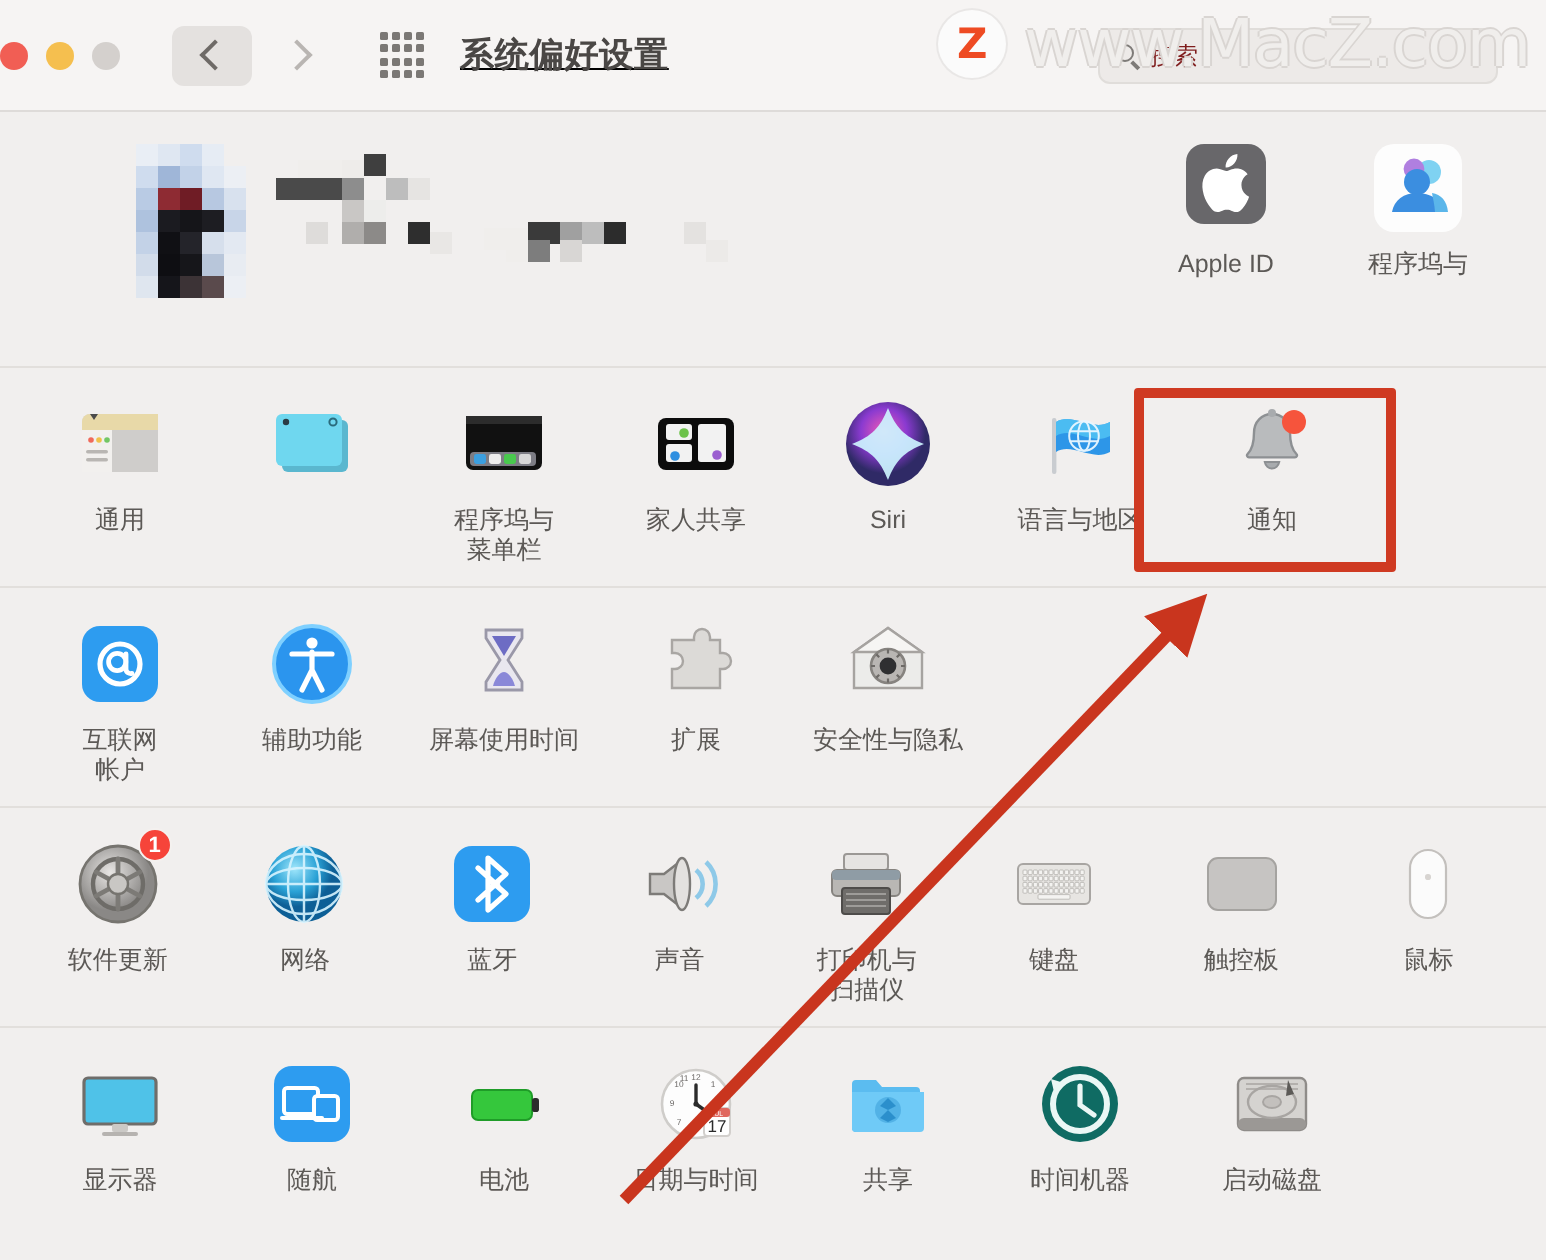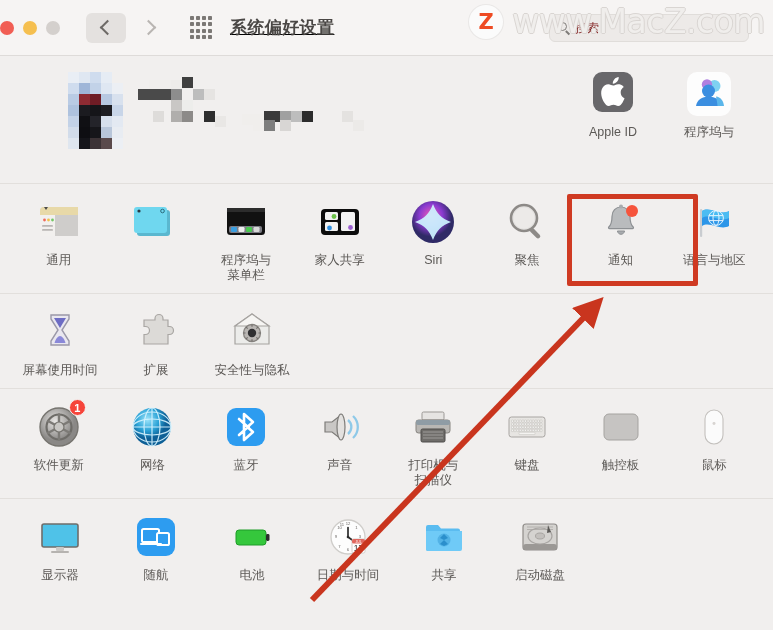--- a/index.html
+++ b/index.html
@@ -412,57 +412,70 @@
                 </defs>
                 <circle cx="26" cy="26" r="21" fill="url(#sg)"></circle>
                 <path d="M26 8 C30 18 34 22 44 26 C34 30 30 34 26 44 C22 34 18 30 8 26 C18 22 22 18 26 8Z" fill="#cdf4ff" opacity="0.92"></path>
               </svg>
             </div>
             <div class="pref-label">Siri</div>
           </div>
           <div class="prefitem">
             <div class="icon-wrap">
               <svg width="52" height="52" viewBox="0 0 52 52" xmlns="http://www.w3.org/2000/svg">
-                <circle cx="23" cy="22" r="13" fill="#e3e1df" stroke="#8d8a87" stroke-width="2.6"></circle>
-                <circle cx="23" cy="22" r="10.5" fill="#eceae8"></circle>
-                <rect x="31" y="31" width="13" height="4.5" rx="2.2" fill="#8d8a87" transform="rotate(45 31 31)"></rect>
-              </svg>
-            </div>
-            <div class="pref-label">聚焦</div>
-          </div>
-          <div class="prefitem">
-            <div class="icon-wrap">
-              <svg width="52" height="52" viewBox="0 0 52 52" xmlns="http://www.w3.org/2000/svg">
-                <path d="M26 11c-5.2 0-9 4-9 9.4 0 6-1.2 8.6-3.2 10.6-.6.6-.2 1.7.7 1.7h23c.9 0 1.3-1.1.7-1.7-2-2-3.2-4.6-3.2-10.6C35 15 31.2 11 26 11z" fill="#b9bbbd" stroke="#8d9093" stroke-width="1.2"></path>
-                <path d="M22.4 35c.4 2 1.9 3.3 3.6 3.3s3.2-1.3 3.6-3.3z" fill="#a8abae" stroke="#8d9093" stroke-width="1"></path>
-                <circle cx="26" cy="10.5" r="2" fill="#a8abae"></circle>
-                <circle cx="37" cy="15" r="6" fill="#f6543c"></circle>
-              </svg>
-            </div>
-            <div class="pref-label">通知</div>
-          </div>
-          <div class="prefitem">
-            <div class="icon-wrap">
-              <svg width="52" height="52" viewBox="0 0 52 52" xmlns="http://www.w3.org/2000/svg">
                 <rect x="12" y="13" width="2.2" height="28" rx="1" fill="#c9ccd0"></rect>
                 <path d="M14 15 C22 10 32 20 41 15 L41 30 C32 35 22 25 14 30 Z" fill="#2d96e8"></path>
                 <path d="M14 15 C22 10 32 20 41 15 L41 22 C32 27 22 17 14 22 Z" fill="#55c8f5" opacity="0.75"></path>
                 <g stroke="#eaf7ff" stroke-width="1" fill="none" opacity="0.95">
                   <circle cx="28" cy="22" r="7.4"></circle>
                   <ellipse cx="28" cy="22" rx="3" ry="7.4"></ellipse>
                   <path d="M20.8 19.6h14.4M20.8 24.6h14.4"></path>
                 </g>
               </svg>
             </div>
             <div class="pref-label">语言与地区</div>
           </div>
+          <div class="prefitem">
+            <div class="icon-wrap">
+              <svg width="52" height="52" viewBox="0 0 52 52" xmlns="http://www.w3.org/2000/svg">
+                <path d="M26 11c-5.2 0-9 4-9 9.4 0 6-1.2 8.6-3.2 10.6-.6.6-.2 1.7.7 1.7h23c.9 0 1.3-1.1.7-1.7-2-2-3.2-4.6-3.2-10.6C35 15 31.2 11 26 11z" fill="#b9bbbd" stroke="#8d9093" stroke-width="1.2"></path>
+                <path d="M22.4 35c.4 2 1.9 3.3 3.6 3.3s3.2-1.3 3.6-3.3z" fill="#a8abae" stroke="#8d9093" stroke-width="1"></path>
+                <circle cx="26" cy="10.5" r="2" fill="#a8abae"></circle>
+                <circle cx="37" cy="15" r="6" fill="#f6543c"></circle>
+              </svg>
+            </div>
+            <div class="pref-label">通知</div>
+          </div>
         </div>
     </div>
     <div class="section">
       <div class="row" id="row1">
+          <div class="prefitem">
+            <div class="icon-wrap">
+              <svg width="52" height="52" viewBox="0 0 52 52" xmlns="http://www.w3.org/2000/svg">
+                <rect x="7" y="7" width="38" height="38" rx="9" fill="#2d9cf0"></rect>
+                <circle cx="26" cy="26" r="10" fill="none" stroke="#fff" stroke-width="2.6"></circle>
+                <circle cx="24.6" cy="25" r="4.3" fill="none" stroke="#fff" stroke-width="2.4"></circle>
+                <path d="M29 21v7.5c0 1.8 1.6 2.5 3 2.2" fill="none" stroke="#fff" stroke-width="2.4" stroke-linecap="round"></path>
+              </svg>
+            </div>
+            <div class="pref-label">互联网
+帐户</div>
+          </div>
+          <div class="prefitem">
+            <div class="icon-wrap">
+              <svg width="52" height="52" viewBox="0 0 52 52" xmlns="http://www.w3.org/2000/svg">
+                <circle cx="26" cy="26" r="19" fill="#2b95ee" stroke="#7fd0ff" stroke-width="2"></circle>
+                <circle cx="26" cy="15.5" r="2.8" fill="#fff"></circle>
+                <path d="M16 21h20" stroke="#fff" stroke-width="2.6" stroke-linecap="round"></path>
+                <path d="M26 20v9M26 29l-5 10M26 29l5 10" stroke="#fff" stroke-width="2.6" stroke-linecap="round" fill="none"></path>
+              </svg>
+            </div>
+            <div class="pref-label">辅助功能</div>
+          </div>
           <div class="prefitem">
             <div class="icon-wrap">
               <svg width="52" height="52" viewBox="0 0 52 52" xmlns="http://www.w3.org/2000/svg">
                 <path d="M17 9h18v4l-7 11 7 11v4H17v-4l7-11-7-11z" fill="#e9e7ef" stroke="#9a98a8" stroke-width="1.4"></path>
                 <path d="M20 12h12l-6 10z" fill="#6d6cc4"></path>
                 <path d="M20.5 37c1-4 3.5-7 5.5-7s4.5 3 5.5 7z" fill="#8a88d8"></path>
               </svg>
             </div>
             <div class="pref-label">屏幕使用时间</div>
           </div>
@@ -707,20 +720,31 @@
                 <path d="M8 20h36v18a2 2 0 0 1-2 2H10a2 2 0 0 1-2-2z" fill="#6fcaf7"></path>
                 <circle cx="26" cy="29" r="6.5" fill="#3b9fd8" opacity="0.55"></circle>
                 <path d="M26 23l4 4-4 2 4 4-4 2-4-2 4-4-4-2z" fill="#2b8fcc"></path>
               </svg>
             </div>
             <div class="pref-label">共享</div>
           </div>
           <div class="prefitem">
             <div class="icon-wrap">
               <svg width="52" height="52" viewBox="0 0 52 52" xmlns="http://www.w3.org/2000/svg">
+                <circle cx="26" cy="26" r="19" fill="#0f6b63"></circle>
+                <circle cx="26" cy="26" r="13.5" fill="none" stroke="#eaf7f5" stroke-width="3"></circle>
+                <path d="M13 20l-1.5-6.5 6.5 2z" fill="#eaf7f5"></path>
+                <path d="M26 17v9.5l7 5" fill="none" stroke="#eaf7f5" stroke-width="2.6" stroke-linecap="round"></path>
+              </svg>
+            </div>
+            <div class="pref-label">时间机器</div>
+          </div>
+          <div class="prefitem">
+            <div class="icon-wrap">
+              <svg width="52" height="52" viewBox="0 0 52 52" xmlns="http://www.w3.org/2000/svg">
                 <rect x="9" y="13" width="34" height="26" rx="3" fill="#d5d3d0" stroke="#8f8c89" stroke-width="1.2"></rect>
                 <rect x="9" y="33" width="34" height="6" rx="3" fill="#9b9895"></rect>
                 <g fill="none" stroke="#b3b0ad" stroke-width="1">
                   <path d="M13 16h26M13 18.5h26"></path>
                 </g>
                 <ellipse cx="26" cy="25" rx="12" ry="8" fill="none" stroke="#a8a5a2" stroke-width="1.2"></ellipse>
                 <ellipse cx="26" cy="25" rx="4.5" ry="3" fill="#c3c0bd" stroke="#a8a5a2" stroke-width="1"></ellipse>
                 <path d="M34 14l3 7-4 1z" fill="#5c5a57"></path>
               </svg>
             </div>

